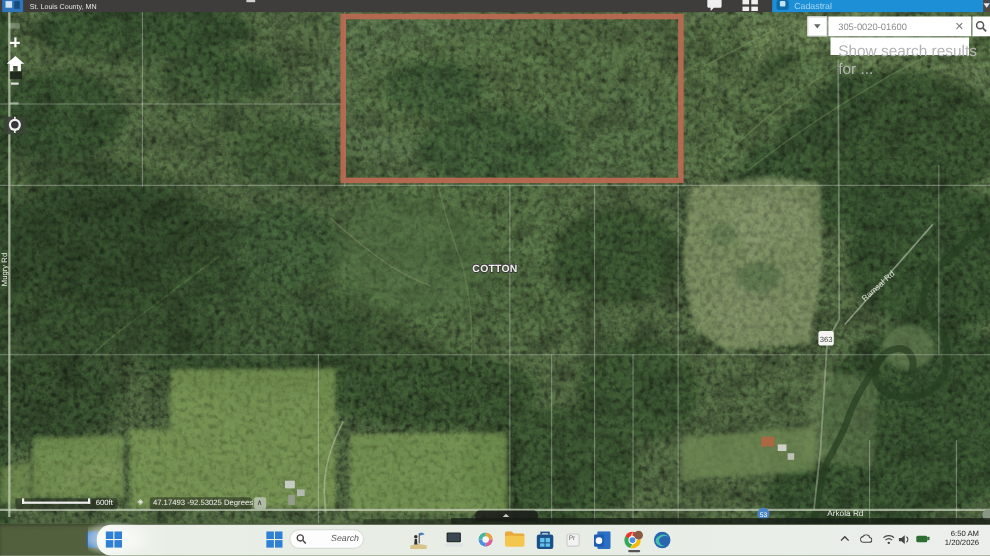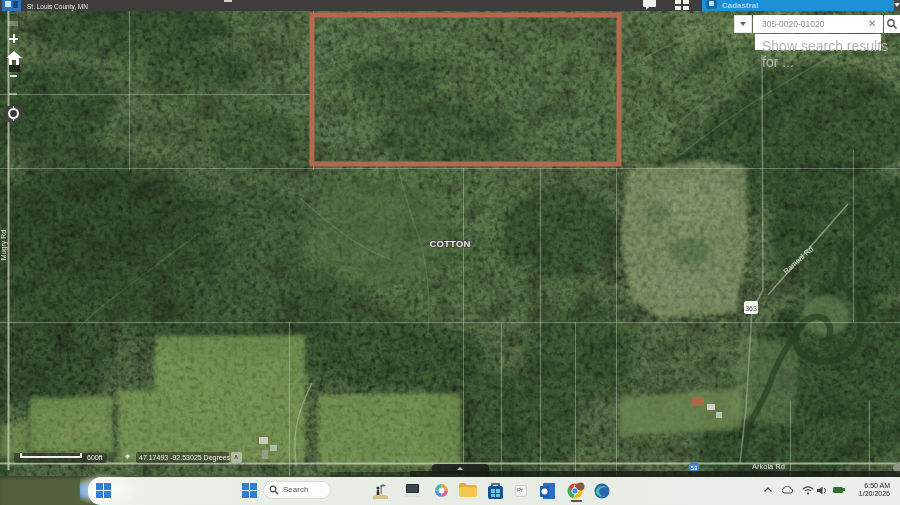--- a/index.html
+++ b/index.html
@@ -243,30 +243,30 @@
 <svg class="abs" style="left:674px;top:0" width="18" height="11" viewBox="0 0 18 11">
   <rect x="1" y="0" width="6" height="4" fill="#efefef"></rect>
       <rect x="9" y="0" width="6" height="4" fill="#efefef"></rect>
   <rect x="1" y="6" width="6" height="4" fill="#efefef"></rect>
       <rect x="9" y="6" width="6" height="4" fill="#efefef"></rect>
 </svg>
 
 <div class="abs" style="left:702px;top:0;width:192px;height:11px;background:#1d8fd6;"></div>
 <div class="abs" style="left:706px;top:0px;width:11px;height:9px;background:#0f6aa8;border-radius:2px;"></div>
 <div class="abs" style="left:709px;top:1px;width:5px;height:5px;background:#bfe2f5;border-radius:1px;"></div>
-<div class="abs" style="left:722px;top:1px;font-size:8px;color:#a8d8f2;font-weight:bold;">Cadastral</div>
+<div class="abs" style="left:722px;top:1px;font-size:8px;color:#a8d8f2;">Cadastral</div>
 
 <div class="abs" style="left:894px;top:0;width:6px;height:11px;background:#4a4a4a;"></div>
 <div class="abs" style="left:894px;top:3px;width:0;height:0;border-left:3px solid transparent;border-right:3px solid transparent;border-top:4px solid #e8e8e8;"></div>
 
 <div class="abs" style="left:734px;top:15px;width:18px;height:18px;background:#fff;border:1px solid #e2e2e2;box-sizing:border-box;"></div>
 <div class="abs" style="left:740px;top:22px;width:0;height:0;border-left:3.5px solid transparent;border-right:3.5px solid transparent;border-top:4.5px solid #666;"></div>
 
 <div class="abs" style="left:753px;top:15px;width:130px;height:18px;background:#fff;"></div>
-<div class="abs" style="left:762px;top:19px;font-size:8.5px;color:#8c8c8c;">305-0020-01020</div>
+<div class="abs" style="left:762px;top:19px;font-size:8.5px;color:#8c8c8c;">305-0020-01600</div>
 
 <div class="abs" style="left:868px;top:18px;font-size:10px;color:#777;">✕</div>
 
 <div class="abs" style="left:884px;top:15px;width:16px;height:18px;background:#fff;"></div>
 <svg class="abs" style="left:886px;top:18px" width="12" height="12" viewBox="0 0 12 12">
   <circle cx="5" cy="5" r="3.2" fill="none" stroke="#555" stroke-width="1.4"></circle>
   <line x1="7.5" y1="7.5" x2="10.5" y2="10.5" stroke="#555" stroke-width="1.6"></line>
 </svg>
 
 <div class="abs" style="left:755px;top:34px;width:126px;height:16px;background:#fff;"></div>
@@ -334,21 +334,21 @@
       <rect x="8" y="0" width="7" height="7" fill="#2f7fd4"></rect>
   <rect x="0" y="8" width="7" height="7" fill="#2f7fd4"></rect>
       <rect x="8" y="8" width="7" height="7" fill="#2f7fd4"></rect>
 </svg>
 
 <div class="abs" style="left:263px;top:481px;width:68px;height:18px;background:rgba(255,255,255,0.85);border:1px solid #d8ddd6;border-radius:9px;box-sizing:border-box;"></div>
 <svg class="abs" style="left:269px;top:485px" width="10" height="10" viewBox="0 0 10 10">
   <circle cx="4" cy="4" r="2.8" fill="none" stroke="#444" stroke-width="1.2"></circle>
   <line x1="6.2" y1="6.2" x2="9" y2="9" stroke="#444" stroke-width="1.3"></line>
 </svg>
-<div class="abs" style="left:283px;top:485px;font-size:8px;color:#555;">Search</div>
+<div class="abs" style="left:301px;top:485px;font-size:8px;color:#555;font-style:italic;">Search</div>
 
 <svg class="abs" style="left:372px;top:482px" width="17" height="17" viewBox="0 0 17 17">
   <path d="M1,14 Q8,11 16,14 L16,17 L1,17 Z" fill="#d8c48a"></path>
   <path d="M9,3 Q12,1 14,4 L9,5 Z" fill="#4a7fc0"></path>
   <rect x="8.6" y="3" width="1" height="9" fill="#555"></rect>
   <circle cx="6" cy="6" r="1.6" fill="#333"></circle>
   <path d="M5,8 L7,8 L7.5,13 L4.5,13 Z" fill="#333"></path>
 </svg>
 
 <svg class="abs" style="left:404px;top:483px" width="17" height="15" viewBox="0 0 17 15">

